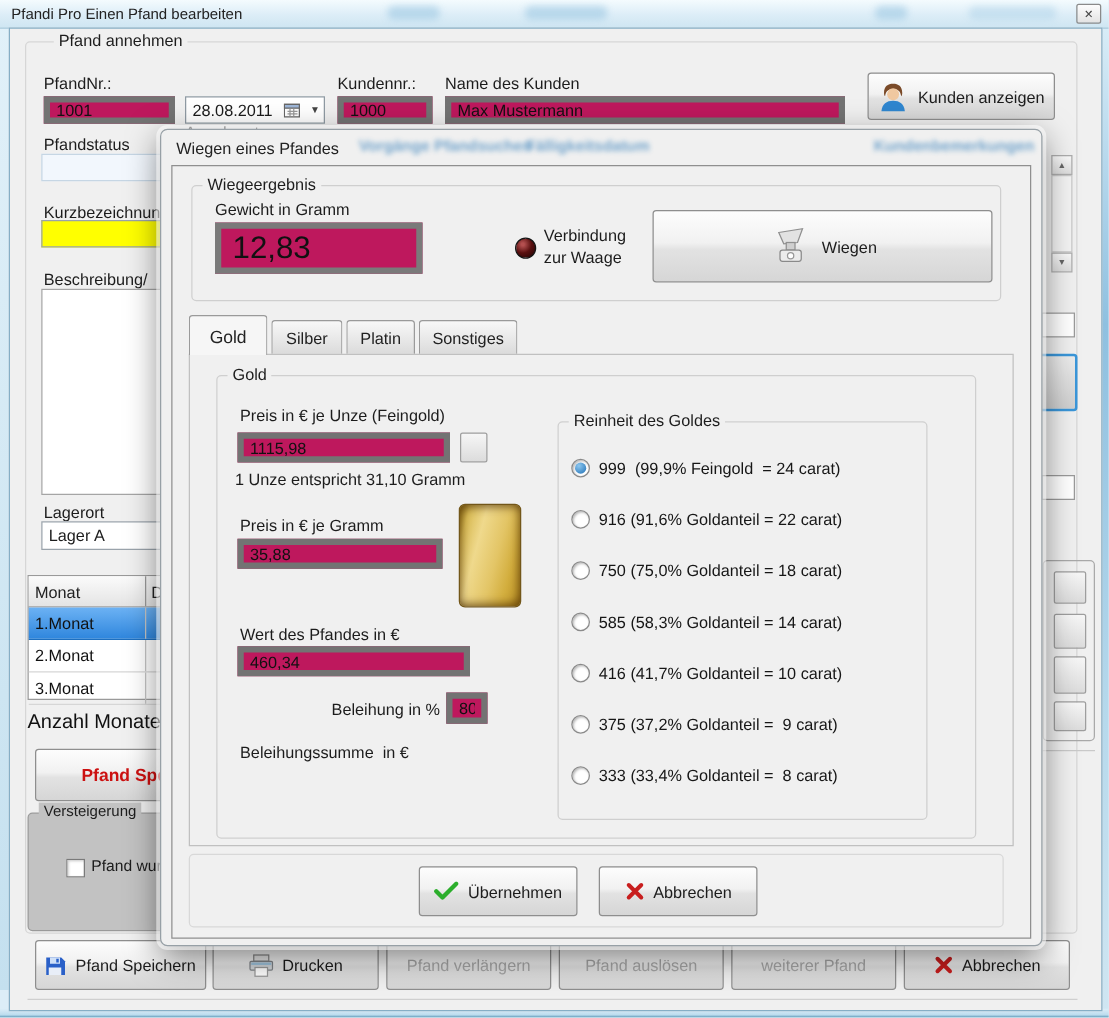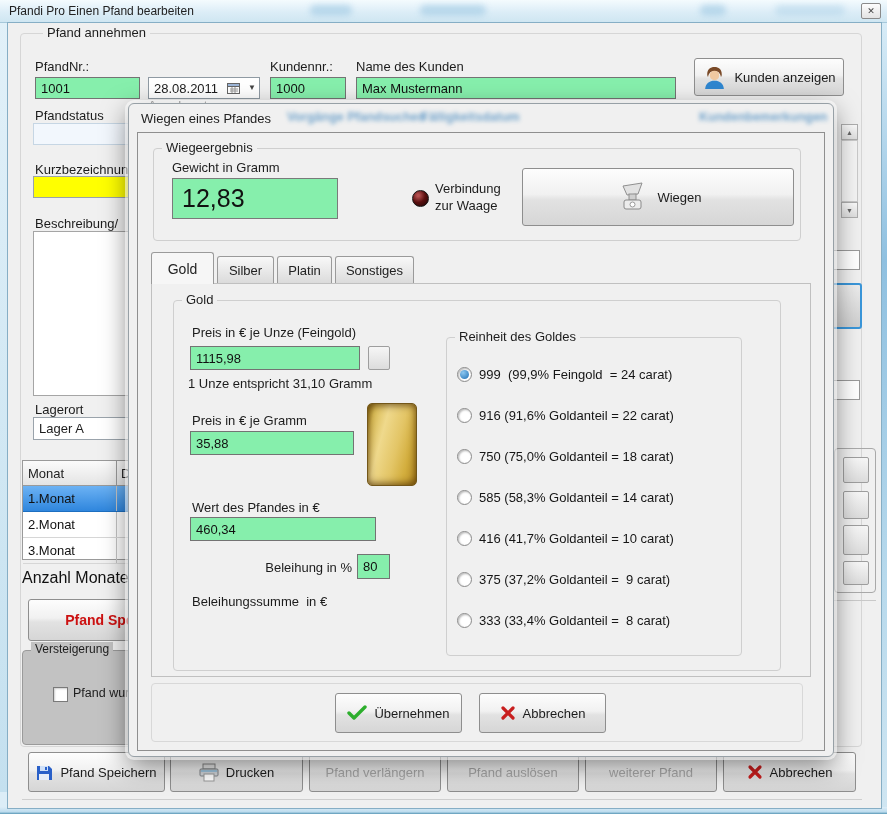--- a/index.html
+++ b/index.html
@@ -1,20 +1,20 @@
 <!DOCTYPE html>
 <html><head>
 <meta charset="utf-8">
 <style>
   html,body{margin:0;padding:0;width:887px;height:814px;overflow:hidden;
     font-family:"Liberation Sans",sans-serif;background:#dcedf7;}
   #scene{position:relative;width:887px;height:814px;}
   .abs{position:absolute;box-sizing:border-box;}
   .lbl{font-size:13px;color:#1c1c1c;white-space:nowrap;}
-  .tfield{position:absolute;box-sizing:border-box;border:1px solid #737373;background:#86efac;
+  .tfield{position:absolute;box-sizing:border-box;border:5px solid #737373;background:#be185d;
     font-family:"Liberation Sans",sans-serif;font-size:13px;color:#111;padding:1px 5px;outline:none;}
   .groupbox{position:absolute;box-sizing:border-box;border:1px solid #cfcfcf;border-radius:4px;}
   .glabel{position:absolute;top:-9px;left:8px;background:#f0f0f0;padding:0 4px;
     font-size:13px;color:#1d1d1d;white-space:nowrap;}
   .btn{position:absolute;box-sizing:border-box;display:flex;align-items:center;justify-content:center;
     gap:7px;background:linear-gradient(#fdfdfd,#f1f1f1 45%,#e2e2e2 55%,#d6d6d6);
     border:1px solid #8e8e8e;border-radius:3px;font-size:13px;color:#1c1c1c;cursor:pointer;white-space:nowrap;}
   .btn.disabled{color:#a6a6a6;}
   .titlebar{position:absolute;left:0;top:0;width:887px;height:22px;
     background:linear-gradient(#f4fbfe,#dcedf7 55%,#cfe6f2);border-bottom:1px solid #a6c8da;}

